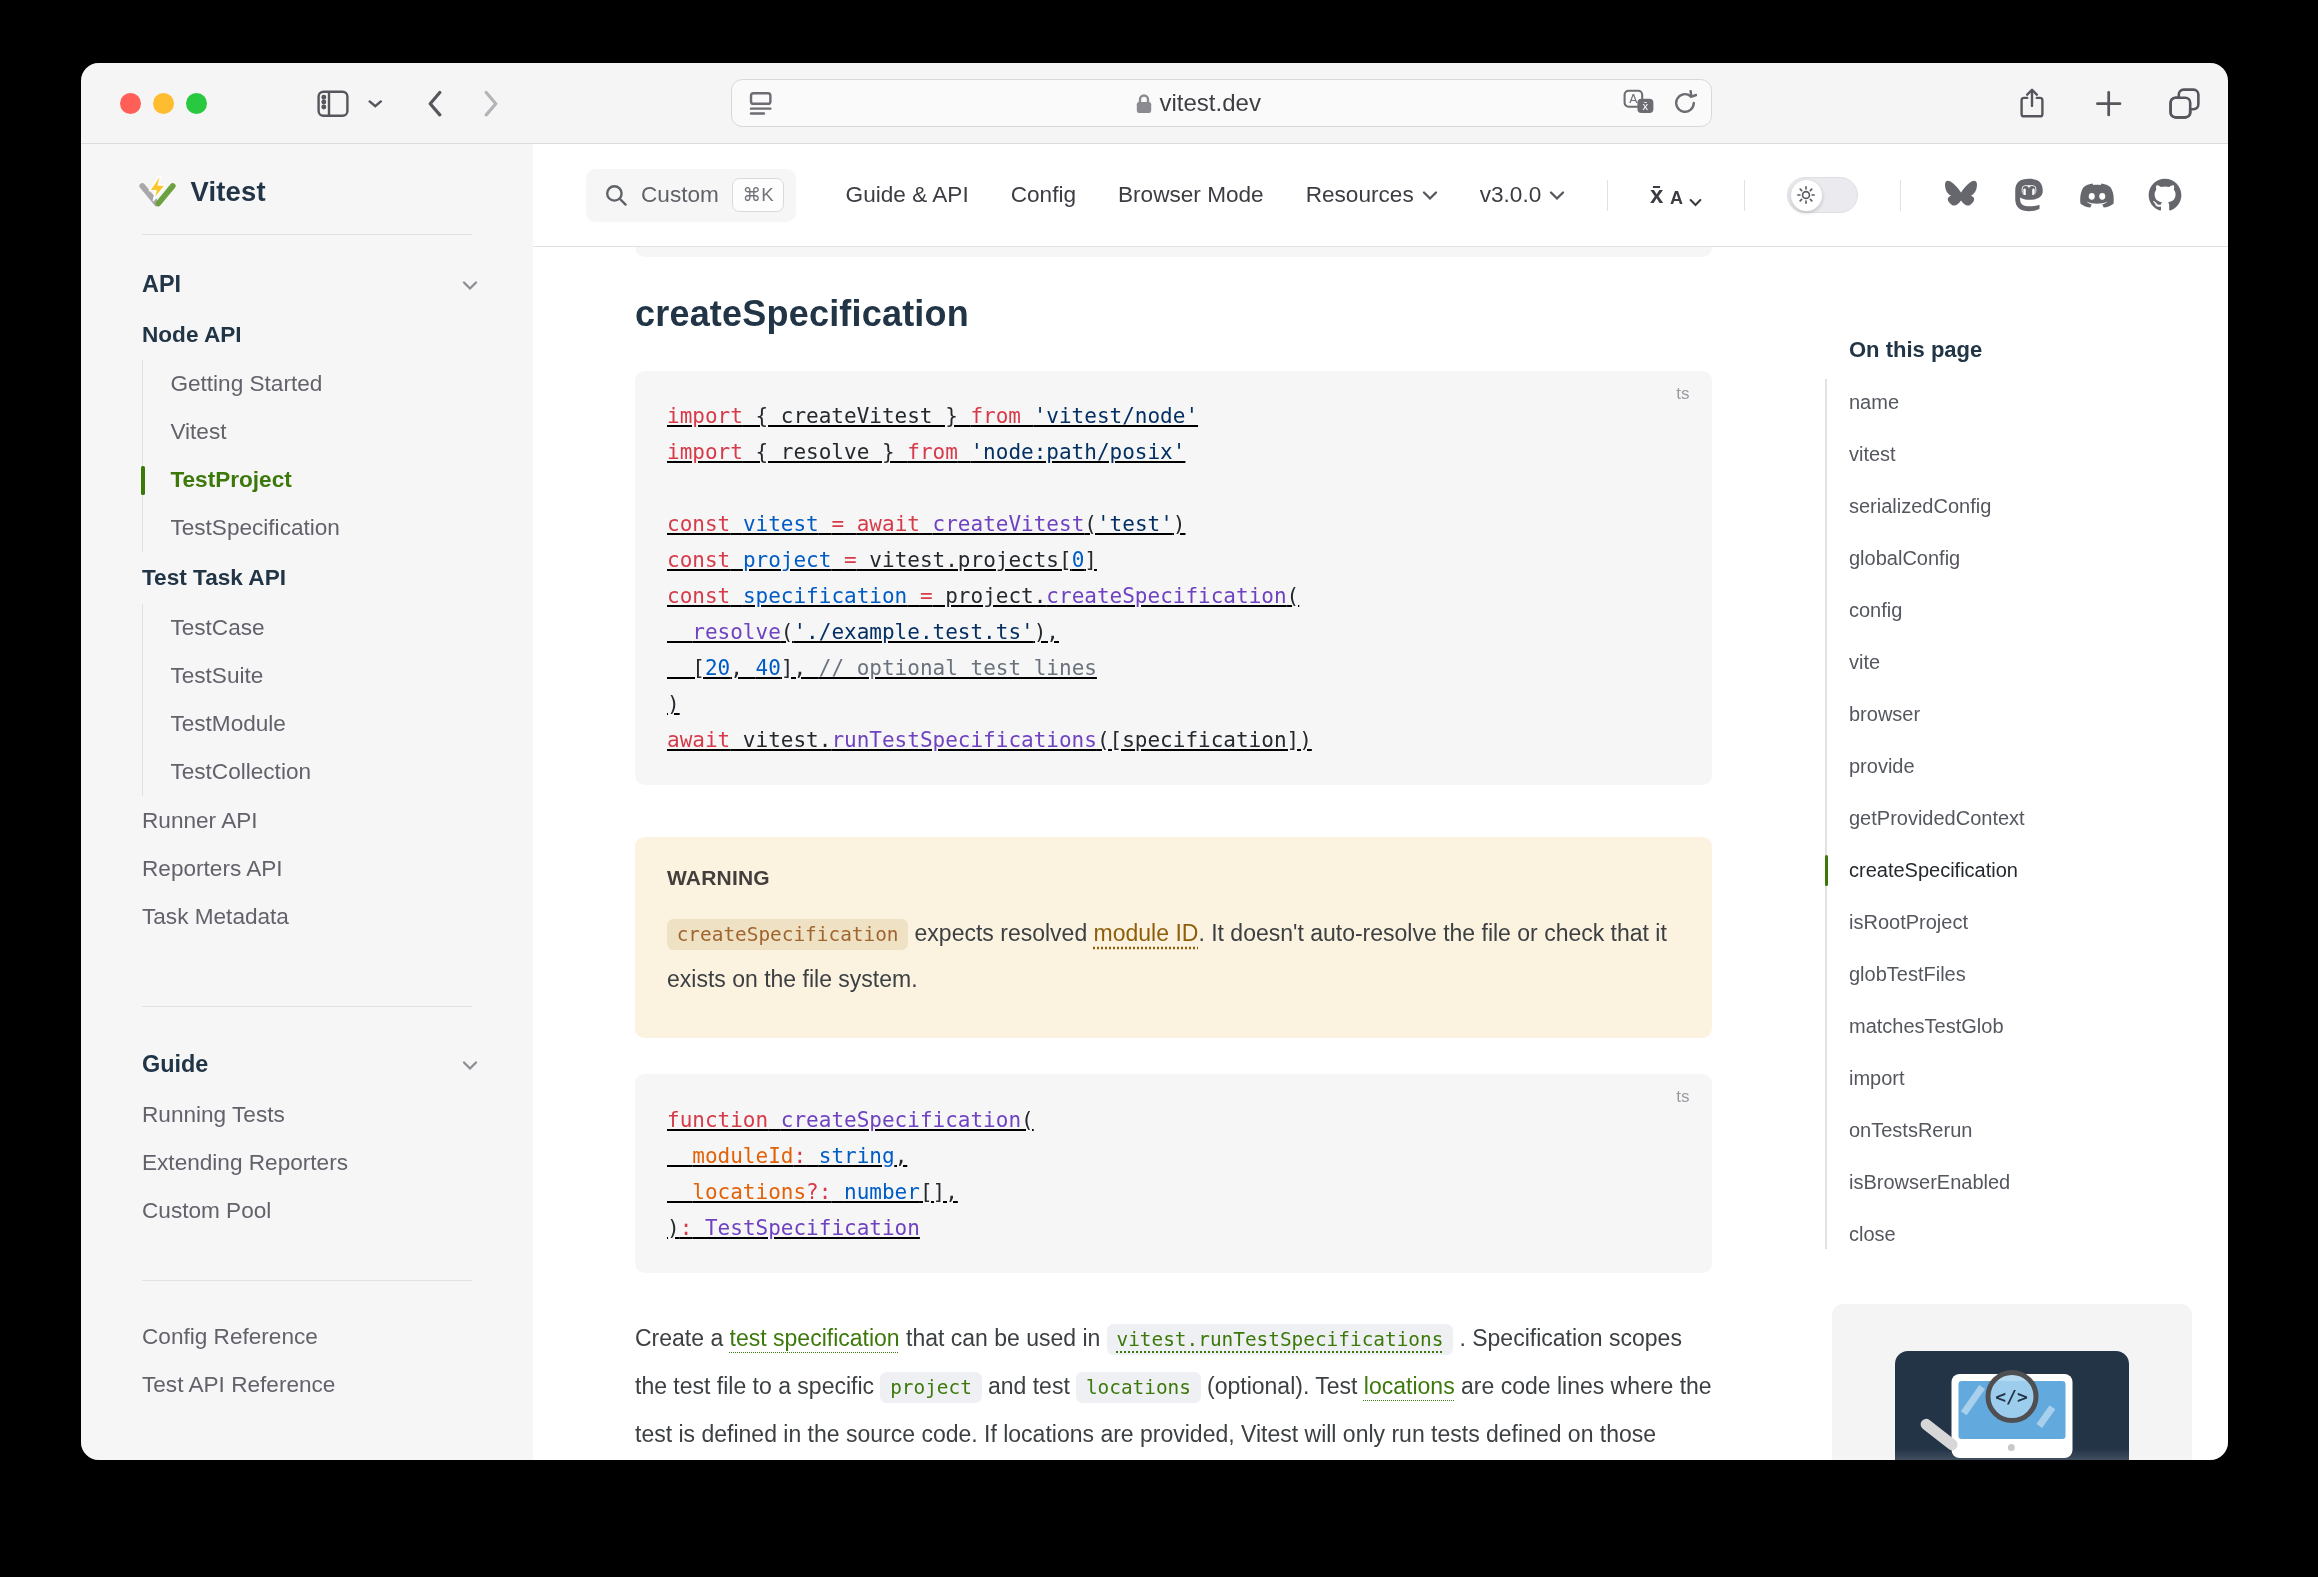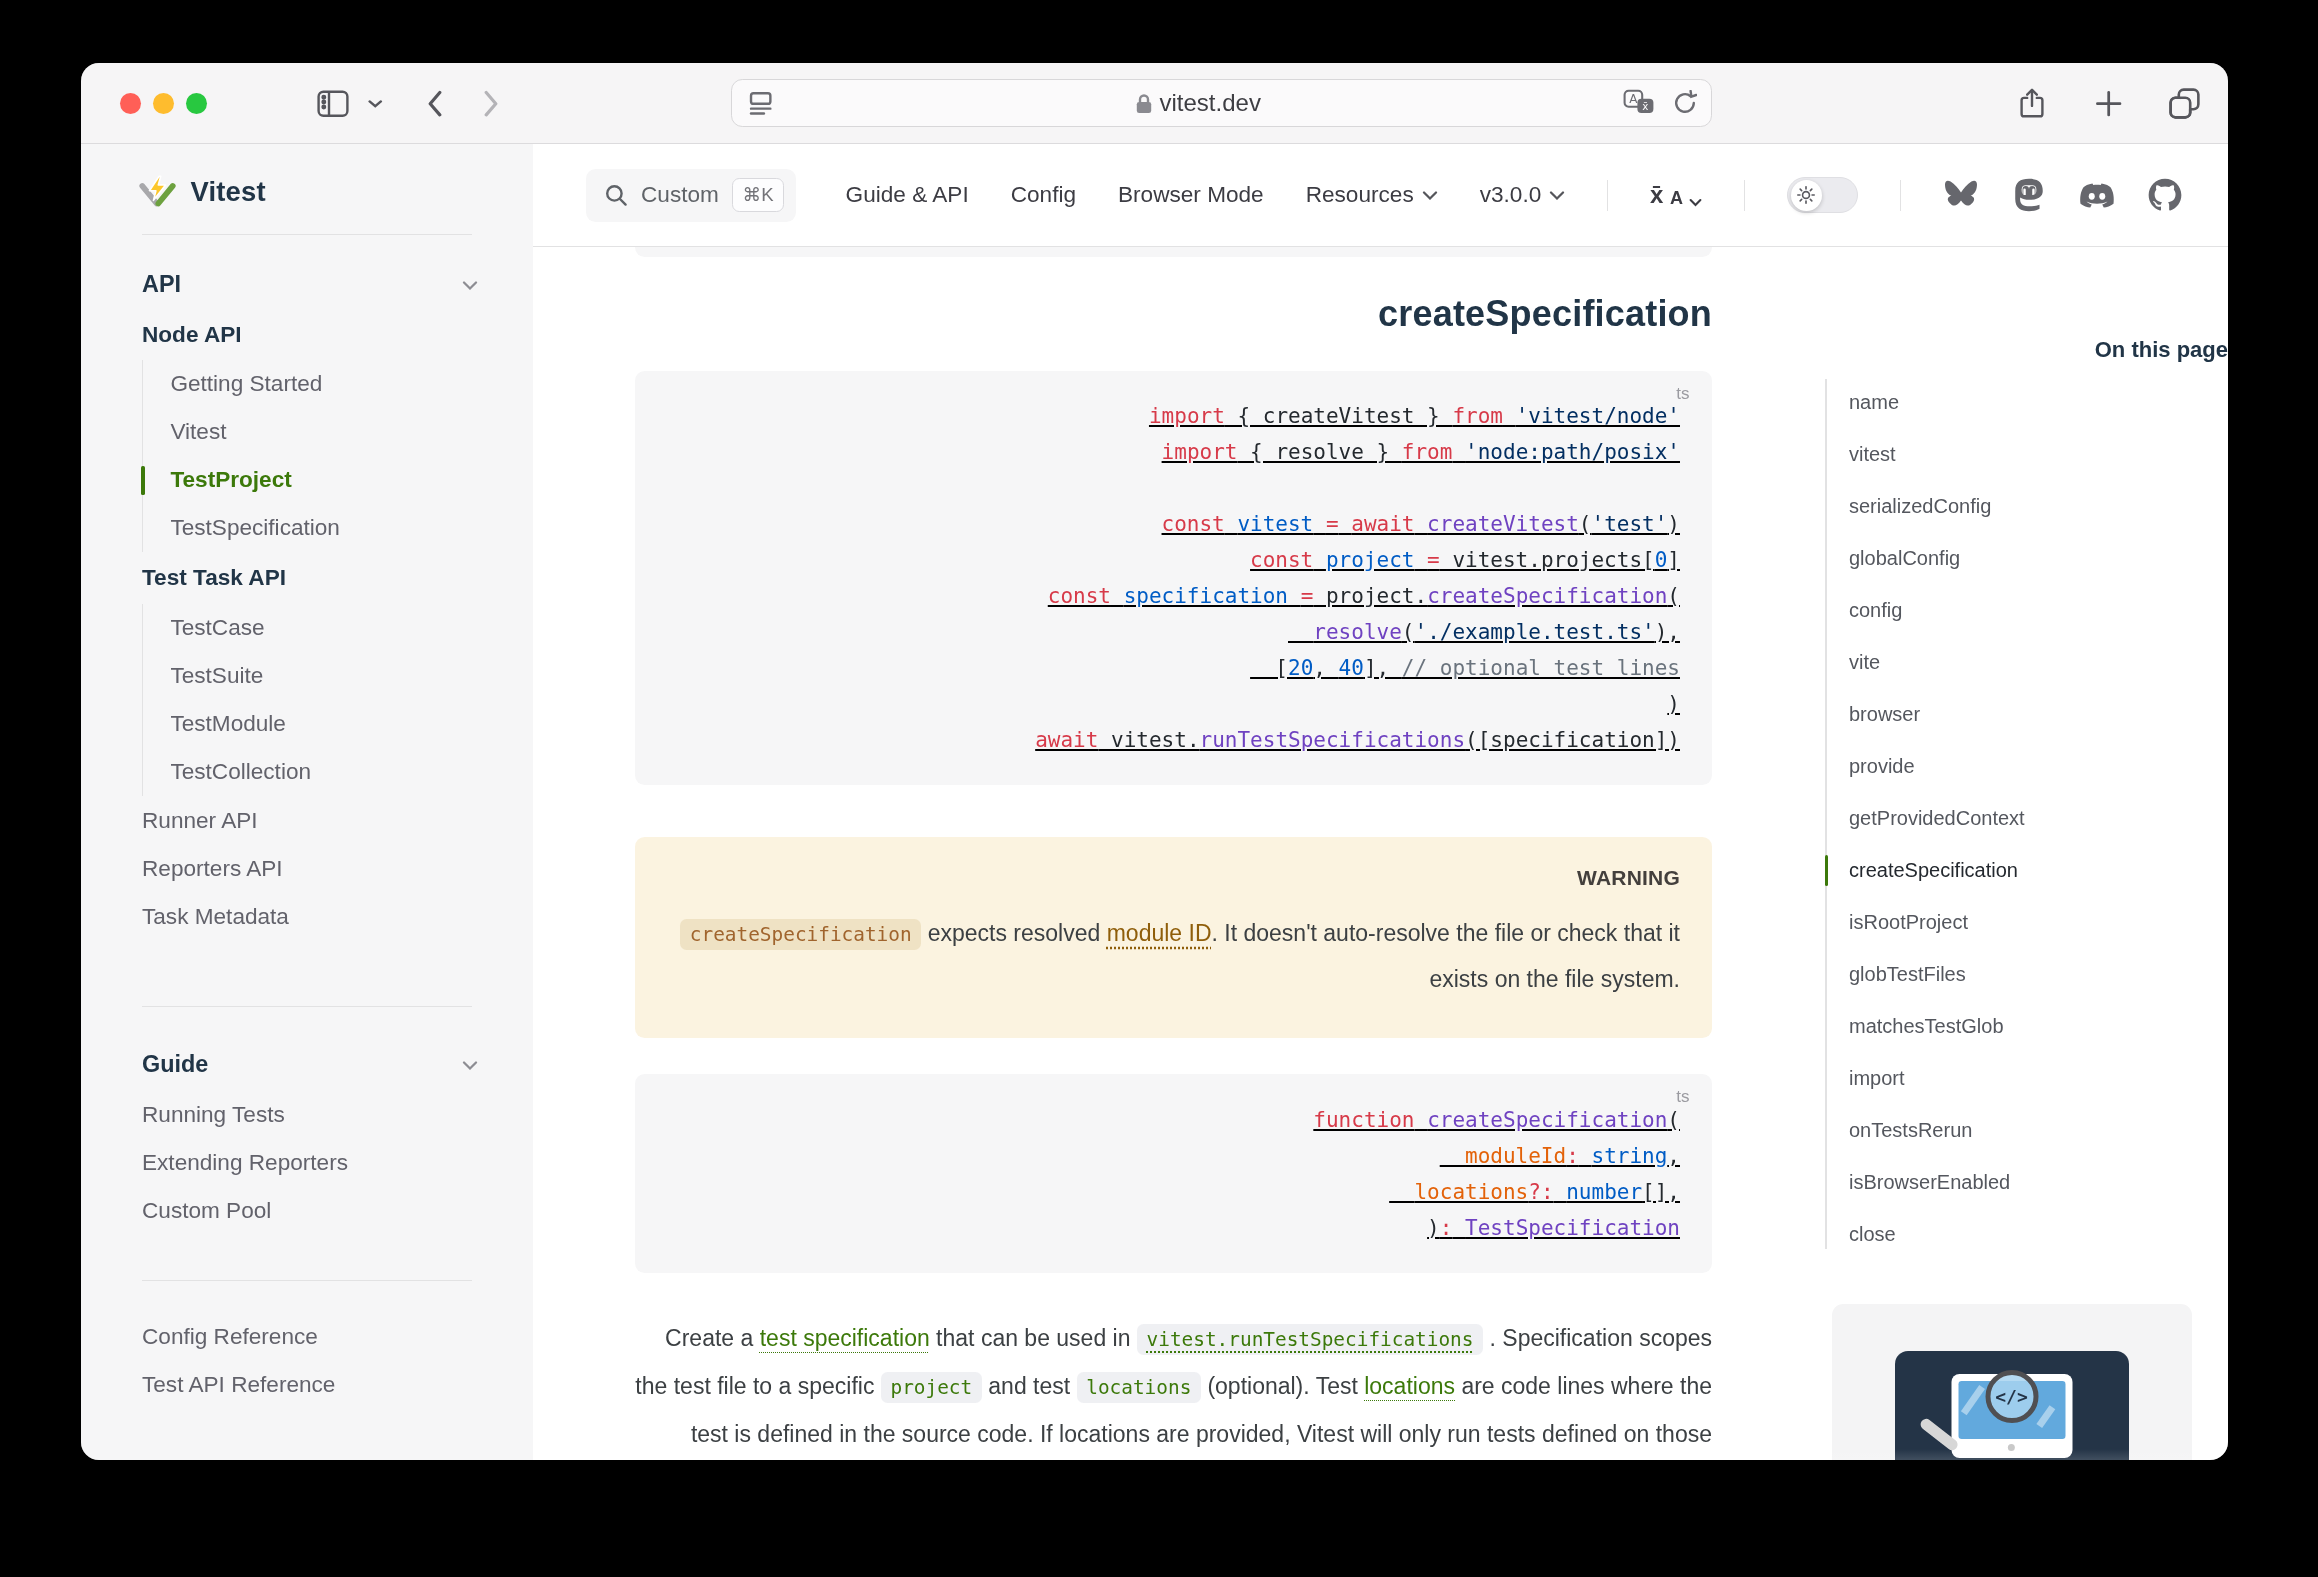--- a/index.html
+++ b/index.html
@@ -20,21 +20,21 @@
   .chrome-btn { position:absolute; top:19.4px; width:42px; height:42px; display:flex; align-items:center; justify-content:center; color:#56565c; }
   .chrome-btn.disabled { color:#b4b3b7; }
   #urlbar { position:absolute; left:650px; top:16px; width:981px; height:48px;
     background:#fbfafb; border:1.2px solid #d8d7d9; border-radius:11.3px;
     display:flex; align-items:center; padding:0 14.5px; color:#55555a; }
   #urlbar .domain-wrap { flex:1; display:flex; align-items:center; justify-content:center; gap:8px; color:#3e3e43; font-size:24px; }
   .chrome-right { position:absolute; right:22.6px; top:19.4px; display:flex; gap:34px; }
   .chrome-right .chrome-btn { position:static; }
 
   
-  #winbody { flex:1; display:flex; min-height:0;text-align:right; }
+  #winbody { flex:1; display:flex; min-height:0; }
 
   
   #sidebar { width:452px; flex:0 0 452px; background:#f6f6f7; padding:29px 0 0 0; overflow:hidden; }
   #logo-row { display:flex; align-items:center; gap:14.5px; padding-left:58px; }
   #logo-row .brand { font-size:27.4px; font-weight:700; color:#213547; letter-spacing:0.2px; }
   .side-divider { height:0.8px; background:#e2e2e3; margin:24px 61px 0 61px; }
   #side-nav { padding:16px 55px 0 61px; }
   .sn-group { position:relative; height:52px; display:flex; align-items:center; font-size:23.4px; font-weight:700; color:#213547; margin-top:8px; }
   .sn-group .chev { position:absolute; right:0; color:#8d8d93; }
   .sn-subhead { height:48px; display:flex; align-items:center; font-size:22.6px; font-weight:600; color:#213547; }
@@ -90,21 +90,21 @@
   #warning .wtitle { font-size:21px; font-weight:700; color:#433f3c; letter-spacing:0.2px; }
   #warning .wbody { margin-top:21px; font-size:23px; line-height:45px; color:#3c4043; }
   .wcode { font-family:"DejaVu Sans Mono",monospace; font-size:19.4px; color:#a0642d;
     background:rgba(177,135,38,.15); border-radius:6.5px; padding:4px 9.7px; }
   .wlink { color:#8f5e0a; font-weight:500; text-decoration:underline dotted; text-underline-offset:5.7px; cursor:pointer; }
 
   
   #aside { flex:1; position:relative; padding-top:90px; }
   #outline { position:relative; padding-left:24px; }
   #outline-line { position:absolute; left:0; top:42px; width:1.6px; height:870px; background:#e2e2e3; }
-  #outline-title { font-size:22px; font-weight:700; color:#213547;margin-left:9px; }
+  #outline-title { font-size:22px; font-weight:700; color:#213547; }
   #outline ul { list-style:none; margin-top:13px; }
   #outline li { position:relative; height:52px; display:flex; align-items:center; font-size:20px; color:#54575e; font-weight:400; cursor:pointer; }
   #outline li.active { color:#24292f; font-weight:500; }
   #outline li.active::before { content:""; position:absolute; left:-24px; top:11.3px; width:3.2px; height:31px; background:#3c790a; border-radius:1.6px; }
 
   #ad-card { position:relative; margin-top:44px; margin-left:6.5px; width:360px; height:242px;
     background:#f4f4f5; border-radius:11.3px; overflow:hidden; cursor:pointer; }
   #ad-visual { position:relative; margin:47px auto 0 auto; width:234px; height:170px; background:#243447; border-radius:13px; }
   #ad-monitor { position:absolute; left:50%; top:22.6px; transform:translateX(-50%); width:121px; height:84px; background:#fff; border-radius:8px; }
   #ad-screen { position:absolute; left:7.3px; top:7.3px; width:107px; height:58px; background:#62a9dd; border-radius:3.2px; overflow:hidden; }

